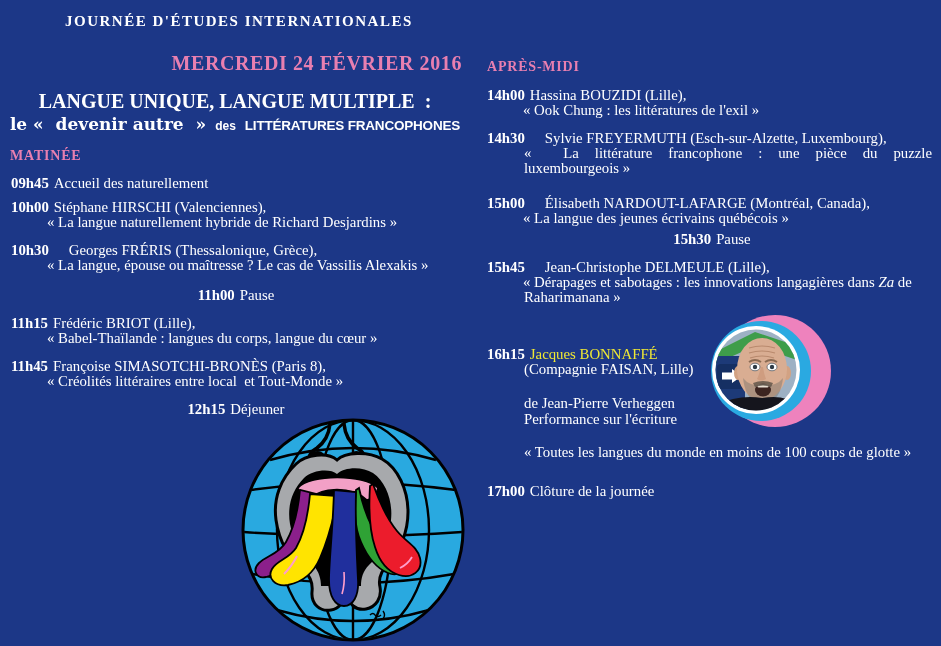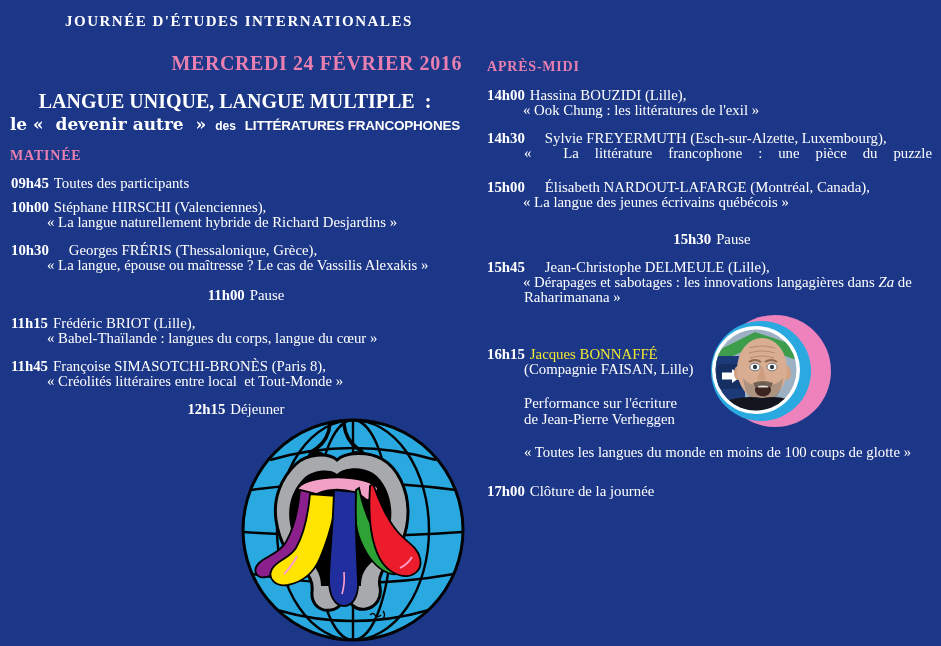--- a/index.html
+++ b/index.html
@@ -40,34 +40,34 @@
 <div id="sub1" class="abs">LANGUE UNIQUE, LANGUE MULTIPLE&nbsp; :</div>
 <div id="sub2" class="abs">
   <span class="lead">le «&nbsp; devenir autre&nbsp; »</span>
   <span class="mid">des</span>
   <span class="caps">LITTÉRATURES FRANCOPHONES</span>
 </div>
 
 <div id="matinee" class="abs sechdr">MATINÉE</div>
 
 <div class="abs evt lc" style="top:176px">
-  <span class="time">09h45</span><span>Toutes des participants</span>
+  <span class="time">09h45</span><span>Accueil des naturellement</span>
 </div>
 
 <div class="abs evt lc" style="top:200px">
   <div><span class="time">10h00</span><span>Stéphane HIRSCHI (Valenciennes),</span></div>
   <div class="quote">« La langue naturellement hybride de Richard Desjardins »</div>
 </div>
 
 <div class="abs evt lc" style="top:243px">
   <div><span class="time t2">10h30</span><span>Georges FRÉRIS (Thessalonique, Grèce),</span></div>
   <div class="quote">« La langue, épouse ou maîtresse ? Le cas de Vassilis Alexakis »</div>
 </div>
 
-<div class="abs evt center" style="left:20px;top:288px;width:452px">
+<div class="abs evt center" style="left:10px;top:288px;width:452px">
   <span class="time">11h00</span><span>Pause</span>
 </div>
 
 <div class="abs evt lc" style="top:316px">
   <div><span class="time">11h15</span><span>Frédéric BRIOT (Lille),</span></div>
   <div class="quote">« Babel-Thaïlande : langues du corps, langue du cœur »</div>
 </div>
 
 <div class="abs evt lc" style="top:359px">
   <div><span class="time">11h45</span><span>Françoise SIMASOTCHI-BRONÈS (Paris 8),</span></div>
@@ -81,43 +81,44 @@
 <div id="apresmidi" class="abs sechdr">APRÈS-MIDI</div>
 
 <div class="abs evt rc" style="top:88px">
   <div><span class="time">14h00</span><span>Hassina BOUZIDI (Lille),</span></div>
   <div class="quote">« Ook Chung : les littératures de l'exil »</div>
 </div>
 
 <div class="abs evt rc" style="top:131px">
   <div><span class="time t2">14h30</span><span>Sylvie FREYERMUTH (Esch-sur-Alzette, Luxembourg),</span></div>
   <div class="qjust">«&nbsp; La littérature francophone : une pièce du puzzle</div>
-</div>
-
-<div class="abs evt rc" style="top:180px">
+  <div class="ind">luxembourgeois »</div>
+</div>
+
+<div class="abs evt rc" style="top:196px">
   <div><span class="time t2">15h00</span><span>Élisabeth NARDOUT-LAFARGE (Montréal, Canada),</span></div>
   <div class="quote">« La langue des jeunes écrivains québécois »</div>
 </div>
 
 <div class="abs evt center" style="left:487px;top:232px;width:450px">
   <span class="time">15h30</span><span>Pause</span>
 </div>
 
 <div class="abs evt rc" style="top:260px">
   <div><span class="time t2">15h45</span><span>Jean-Christophe DELMEULE (Lille),</span></div>
   <div class="quote"><span>« Dérapages et sabotages : les innovations langagières dans </span><span class="it">Za</span><span> de</span></div>
   <div class="ind">Raharimanana »</div>
 </div>
 
 <div class="abs evt rc" style="top:347px">
   <div><span class="time">16h15</span><span class="yellow">Jacques BONNAFFÉ</span></div>
   <div class="ind">(Compagnie FAISAN, Lille)</div>
   <div class="gap19"></div>
+  <div class="ind">de Jean-Pierre Verheggen</div>
   <div class="ind">Performance sur l'écriture</div>
-  <div class="ind">de Jean-Pierre Verheggen</div>
   <div class="gap18"></div>
   <div class="quote" style="margin-left:37px">« Toutes les langues du monde en moins de 100 coups de glotte »</div>
 </div>
 
 <div class="abs evt rc" style="top:484px">
   <span class="time">17h00</span><span>Clôture de la journée</span>
 </div>
 
 <svg class="abs" style="left:240px;top:416px" width="226" height="230" viewBox="0 0 226 230">
   <defs>

